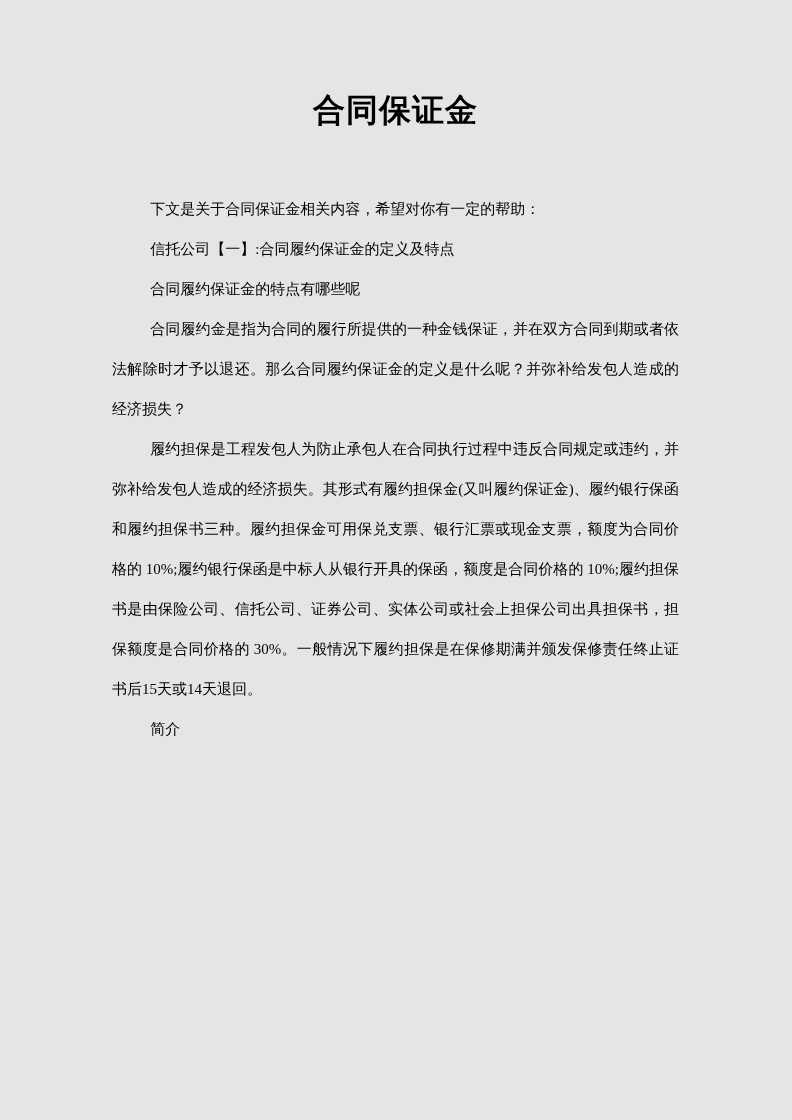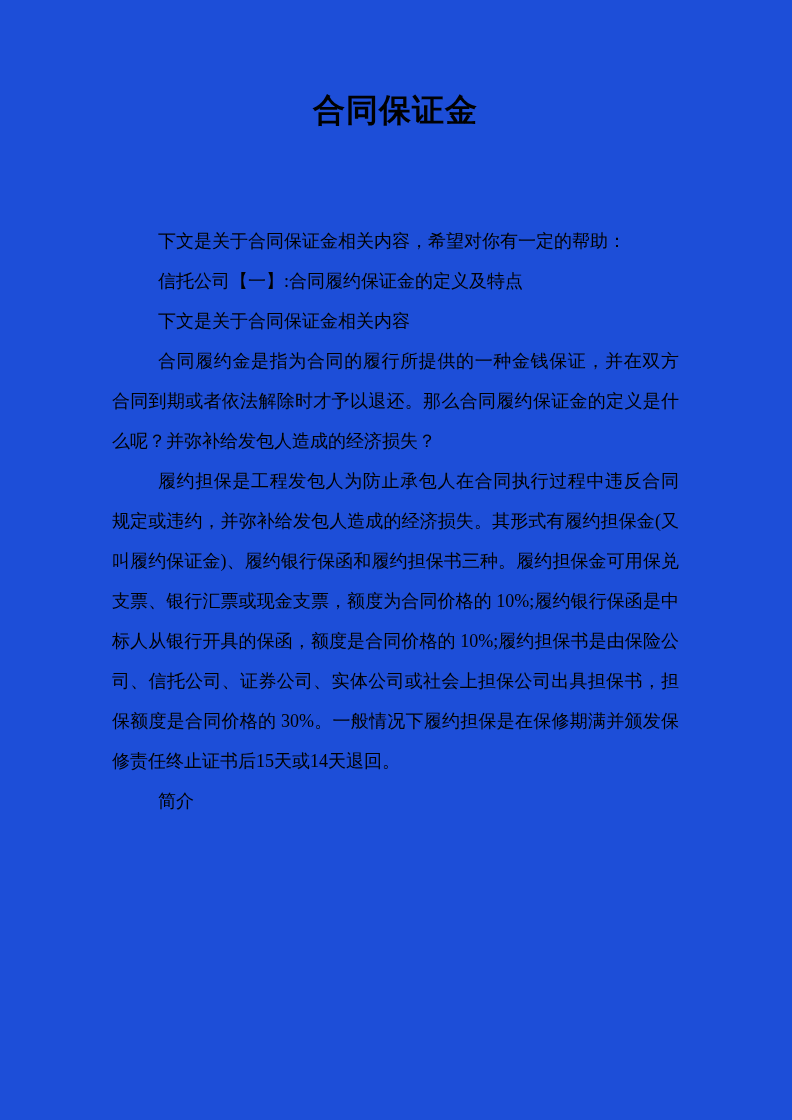--- a/index.html
+++ b/index.html
@@ -12,50 +12,50 @@
     background: #ffffff;
     color: #000000;
     font-family: "Liberation Serif", "DejaVu Serif", serif;
     overflow: hidden;
   }
   .page {
     box-sizing: border-box;
     width: 792px;
     height: 1120px;
     padding: 88px 113px 0 112px;
-    background: #1d4ed8;
+    background: #e5e5e5;
   }
   .doc-title {
     margin: 0;
     font-size: 32px;
     font-weight: bold;
     text-align: center;
     line-height: 1.4;
     letter-spacing: 1px;
     color: #000000;
   }
   .doc-body {
-    margin-top: 88px;
-    font-size: 18px;
+    margin-top: 56px;
+    font-size: 15px;
     line-height: 40px;
     text-align: justify;
     color: #000000;
   }
   .para {
     margin: 0;
     text-indent: 2.55em;
     word-break: break-all;
   }
 </style>
 </head>
 <body>
 
 <div class="page">
   <h1 class="doc-title">合同保证金</h1>
   <div class="doc-body">
     <p class="para">下文是关于合同保证金相关内容，希望对你有一定的帮助：</p>
     <p class="para">信托公司【一】:合同履约保证金的定义及特点</p>
-    <p class="para">下文是关于合同保证金相关内容</p>
+    <p class="para">合同履约保证金的特点有哪些呢</p>
     <p class="para">合同履约金是指为合同的履行所提供的一种金钱保证，并在双方合同到期或者依法解除时才予以退还。那么合同履约保证金的定义是什么呢？并弥补给发包人造成的经济损失？</p>
     <p class="para">履约担保是工程发包人为防止承包人在合同执行过程中违反合同规定或违约，并弥补给发包人造成的经济损失。其形式有履约担保金(又叫履约保证金)、履约银行保函和履约担保书三种。履约担保金可用保兑支票、银行汇票或现金支票，额度为合同价格的 10%;履约银行保函是中标人从银行开具的保函，额度是合同价格的 10%;履约担保书是由保险公司、信托公司、证券公司、实体公司或社会上担保公司出具担保书，担保额度是合同价格的 30%。一般情况下履约担保是在保修期满并颁发保修责任终止证书后15天或14天退回。</p>
     <p class="para">简介</p>
   </div>
 </div>
 
 </body></html>

